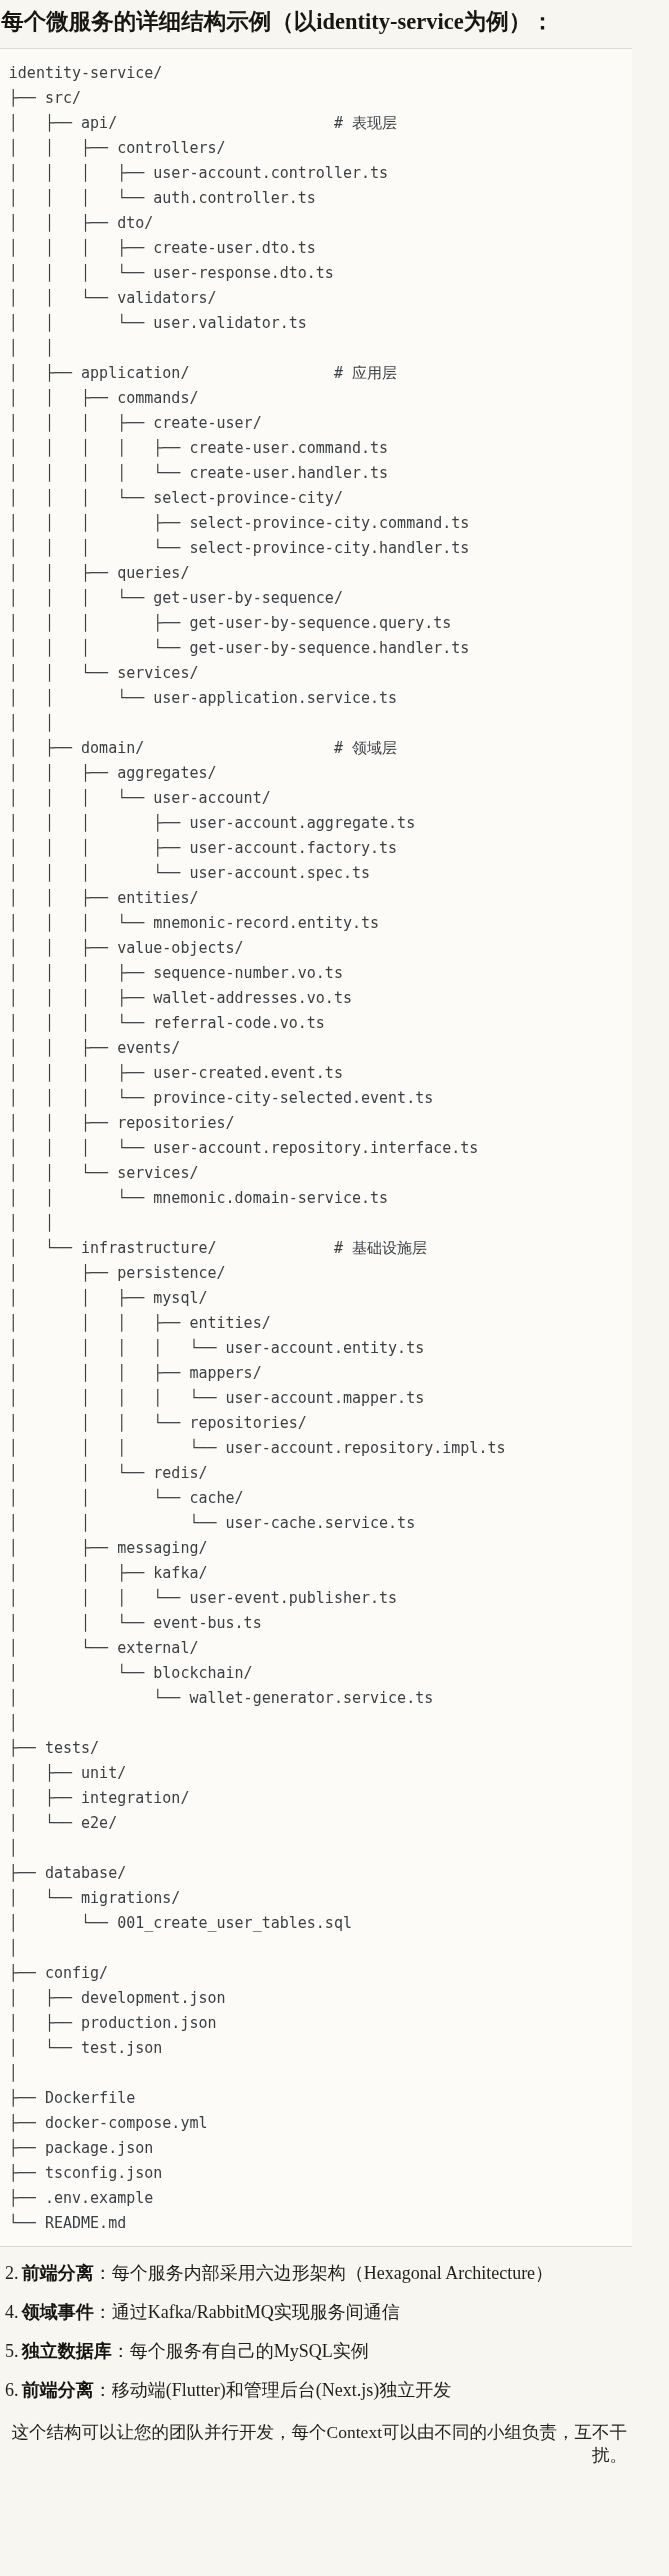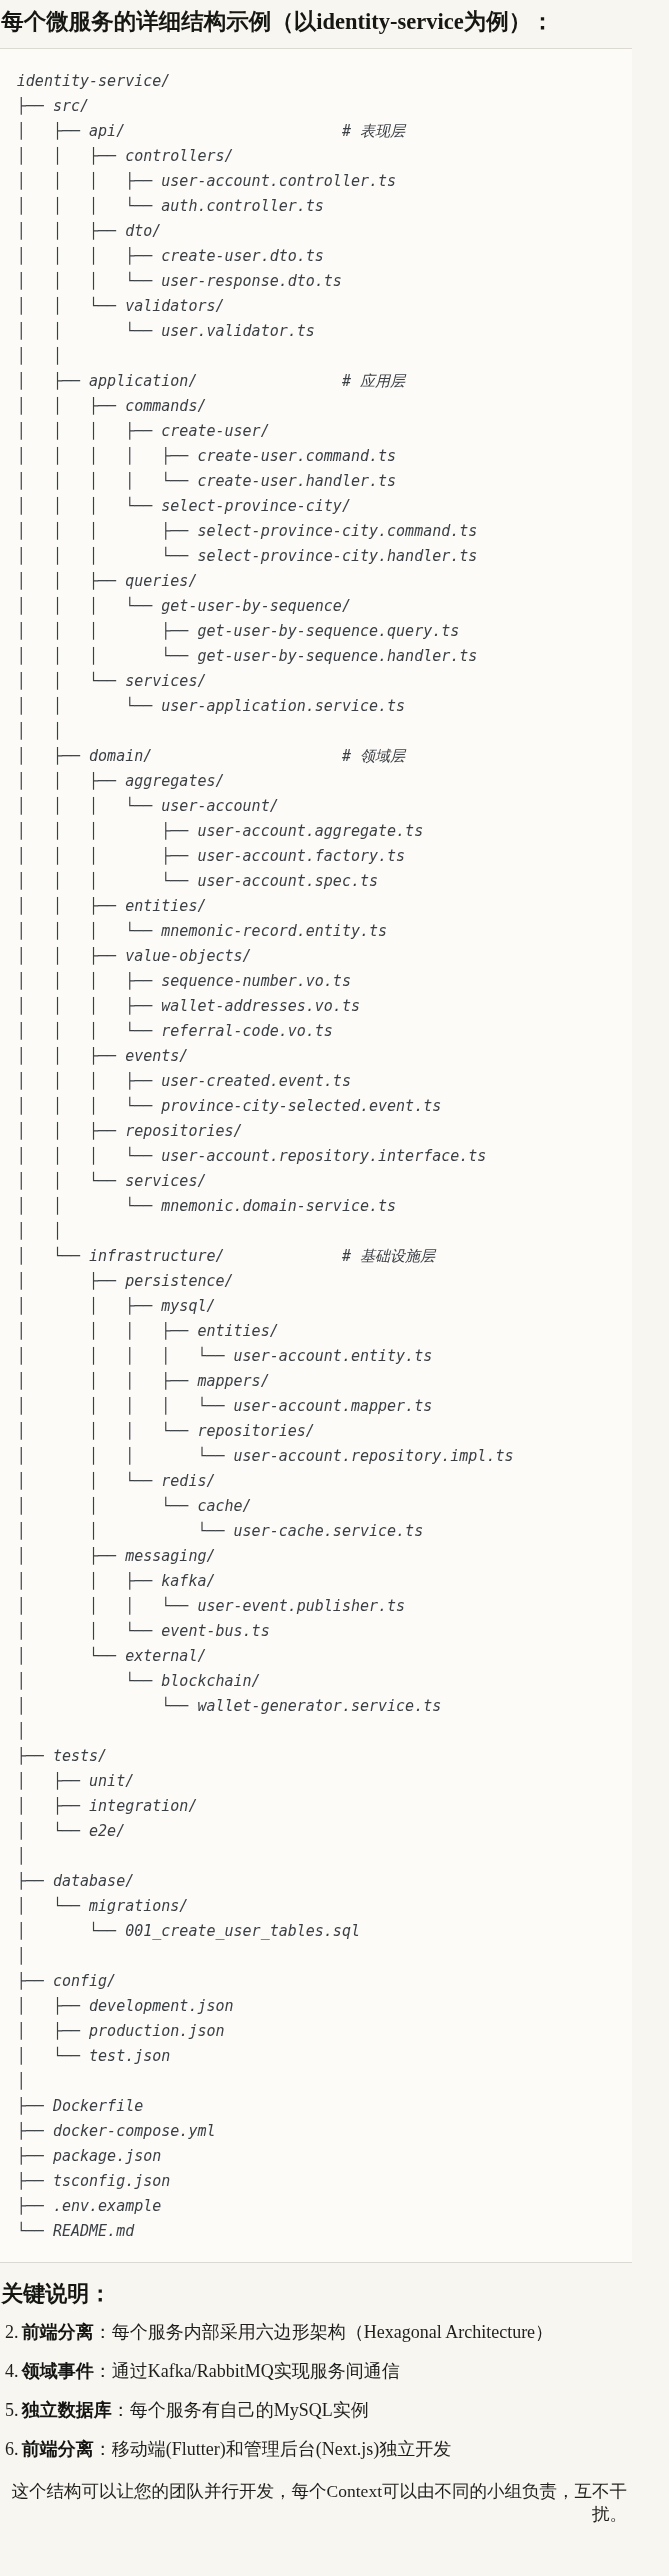--- a/index.html
+++ b/index.html
@@ -24,27 +24,26 @@
     letter-spacing: 0;
   }
   .code-block {
     background: #fcfbf8;
     border-top: 0.6px solid #dcd9d2;
     border-bottom: 0.6px solid #dcd9d2;
     padding: 12px 6.3px 10px 8.8px;
     overflow: hidden;
   }
   pre.tree {
-    margin: 8px;
+    margin: 0;
     font-family: "DejaVu Sans Mono", monospace;
     font-size: 15px;
     line-height: 25px;
     color: #3a3f44;
     white-space: pre;
-    font-style: italic;
   }
   .notes {
     padding: 0 5px 11.3px 1.3px;
   }
   .notes-heading {
     margin: 18px 0 0 0;
     font-size: 22px;
     line-height: 25px;
     font-weight: 700;
     color: #161613;
@@ -167,21 +166,20 @@
 ├── Dockerfile
 ├── docker-compose.yml
 ├── package.json
 ├── tsconfig.json
 ├── .env.example
 └── README.md</pre>
   </div>
 
   <div class="notes">
 
-    <h3 class="notes-heading">关键说明：</h3>
 
     <ol class="notes-list">
       <li class="note-item"><span class="note-num">2.</span><strong class="note-term">前端分离</strong><span class="note-desc">：每个服务内部采用六边形架构（Hexagonal Architecture）</span></li>
       <li class="note-item"><span class="note-num">4.</span><strong class="note-term">领域事件</strong><span class="note-desc">：通过Kafka/RabbitMQ实现服务间通信</span></li>
       <li class="note-item"><span class="note-num">5.</span><strong class="note-term">独立数据库</strong><span class="note-desc">：每个服务有自己的MySQL实例</span></li>
       <li class="note-item"><span class="note-num">6.</span><strong class="note-term">前端分离</strong><span class="note-desc">：移动端(Flutter)和管理后台(Next.js)独立开发</span></li>
     </ol>
 
     <p class="closing">这个结构可以让您的团队并行开发，每个Context可以由不同的小组负责，互不干扰。</p>
 

